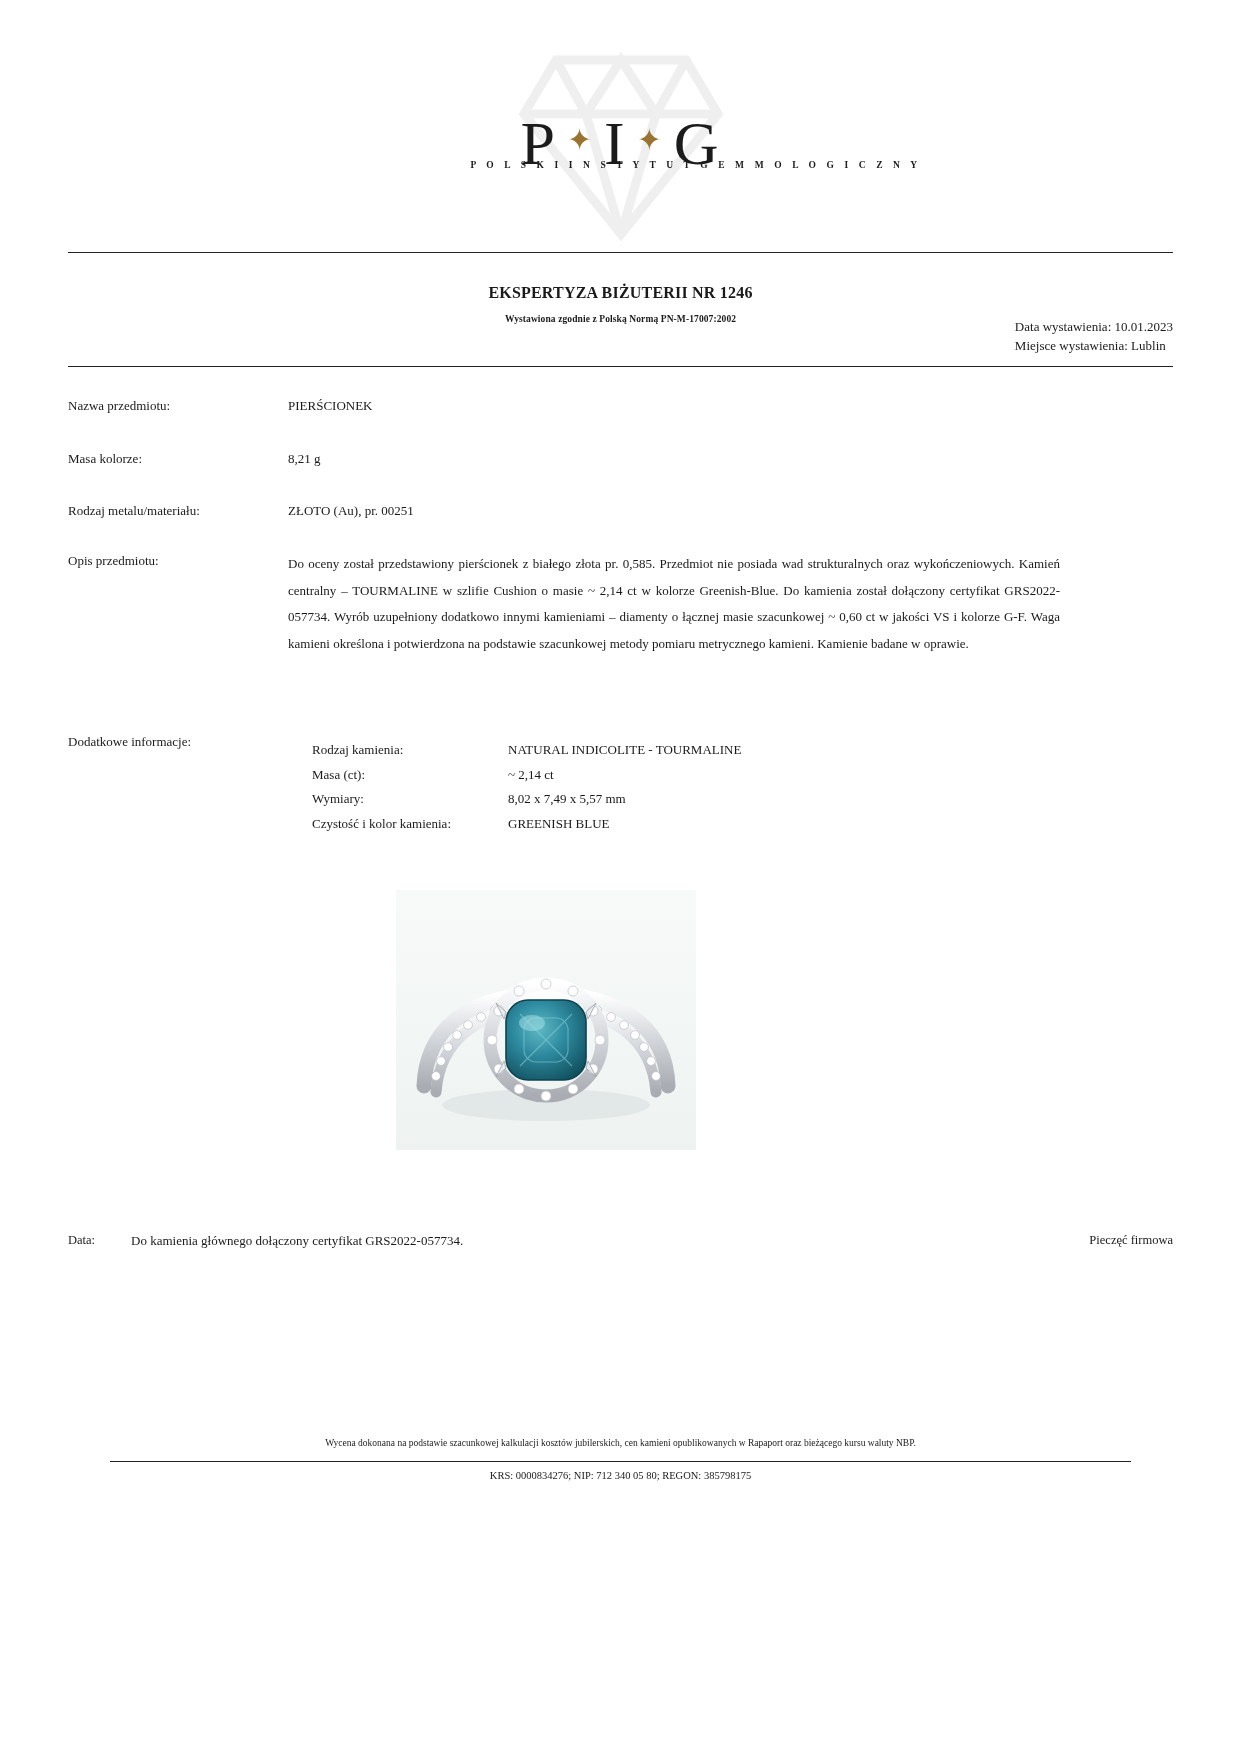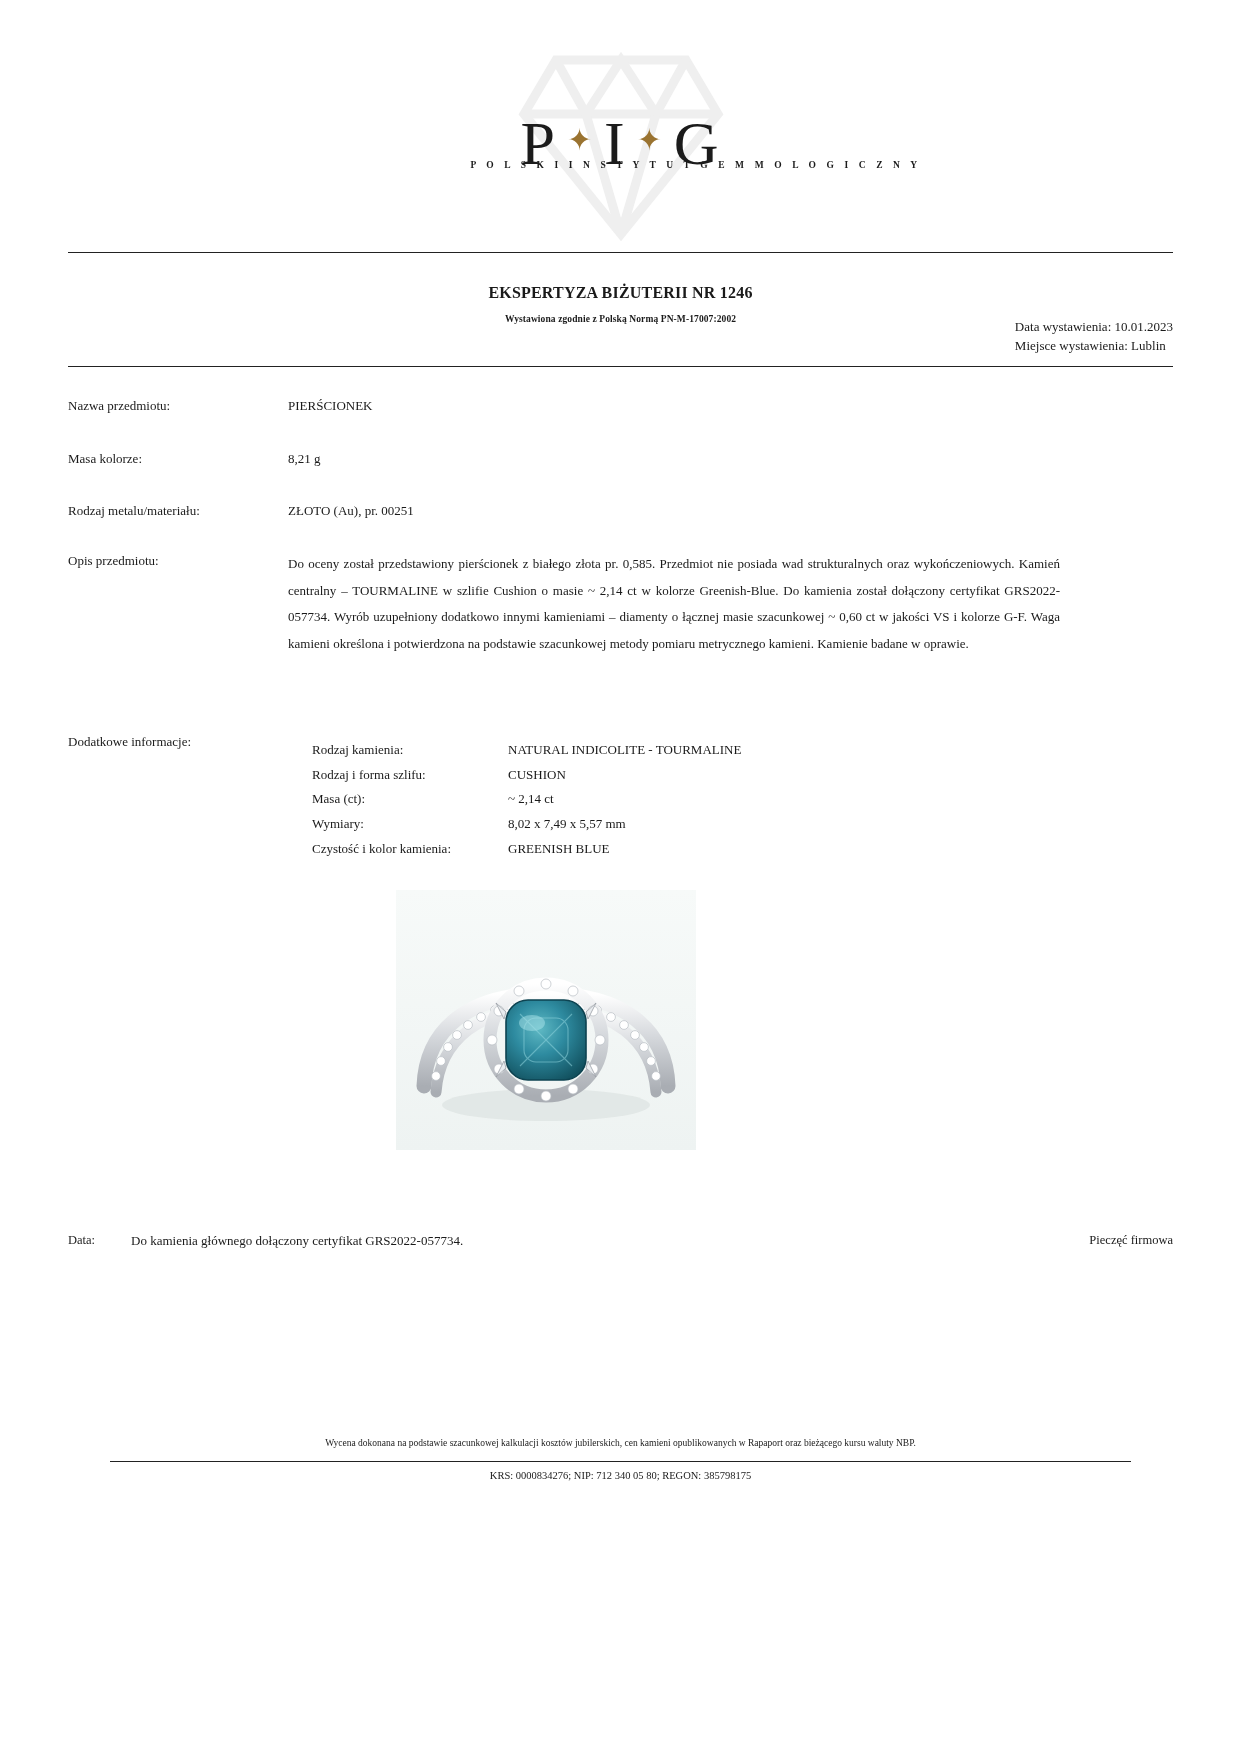--- a/index.html
+++ b/index.html
@@ -286,24 +286,20 @@
   <div class="desc-label">Opis przedmiotu:</div>
   <div class="desc-body">Do oceny został przedstawiony pierścionek z białego złota pr. 0,585. Przedmiot nie posiada wad strukturalnych oraz wykończeniowych. Kamień centralny – TOURMALINE w szlifie Cushion o masie ~ 2,14 ct w kolorze Greenish-Blue. Do kamienia został dołączony certyfikat GRS2022-057734. Wyrób uzupełniony dodatkowo innymi kamieniami – diamenty o łącznej masie szacunkowej ~ 0,60 ct w jakości VS i kolorze G-F. Waga kamieni określona i potwierdzona na podstawie szacunkowej metody pomiaru metrycznego kamieni. Kamienie badane w oprawie.</div>
 
   <div class="addinfo-label">Dodatkowe informacje:</div>
 
   <table class="addinfo-table">
     <tbody>
       <tr>
         <td class="k">Rodzaj kamienia:</td>
         <td class="v">NATURAL INDICOLITE - TOURMALINE</td>
-      </tr>
-      <tr>
-        <td class="k">Rodzaj i forma szlifu:</td>
-        <td class="v">CUSHION</td>
       </tr>
       <tr>
         <td class="k">Masa (ct):</td>
         <td class="v">~ 2,14 ct</td>
       </tr>
       <tr>
         <td class="k">Wymiary:</td>
         <td class="v">8,02 x 7,49 x 5,57 mm</td>
       </tr>
       <tr>

